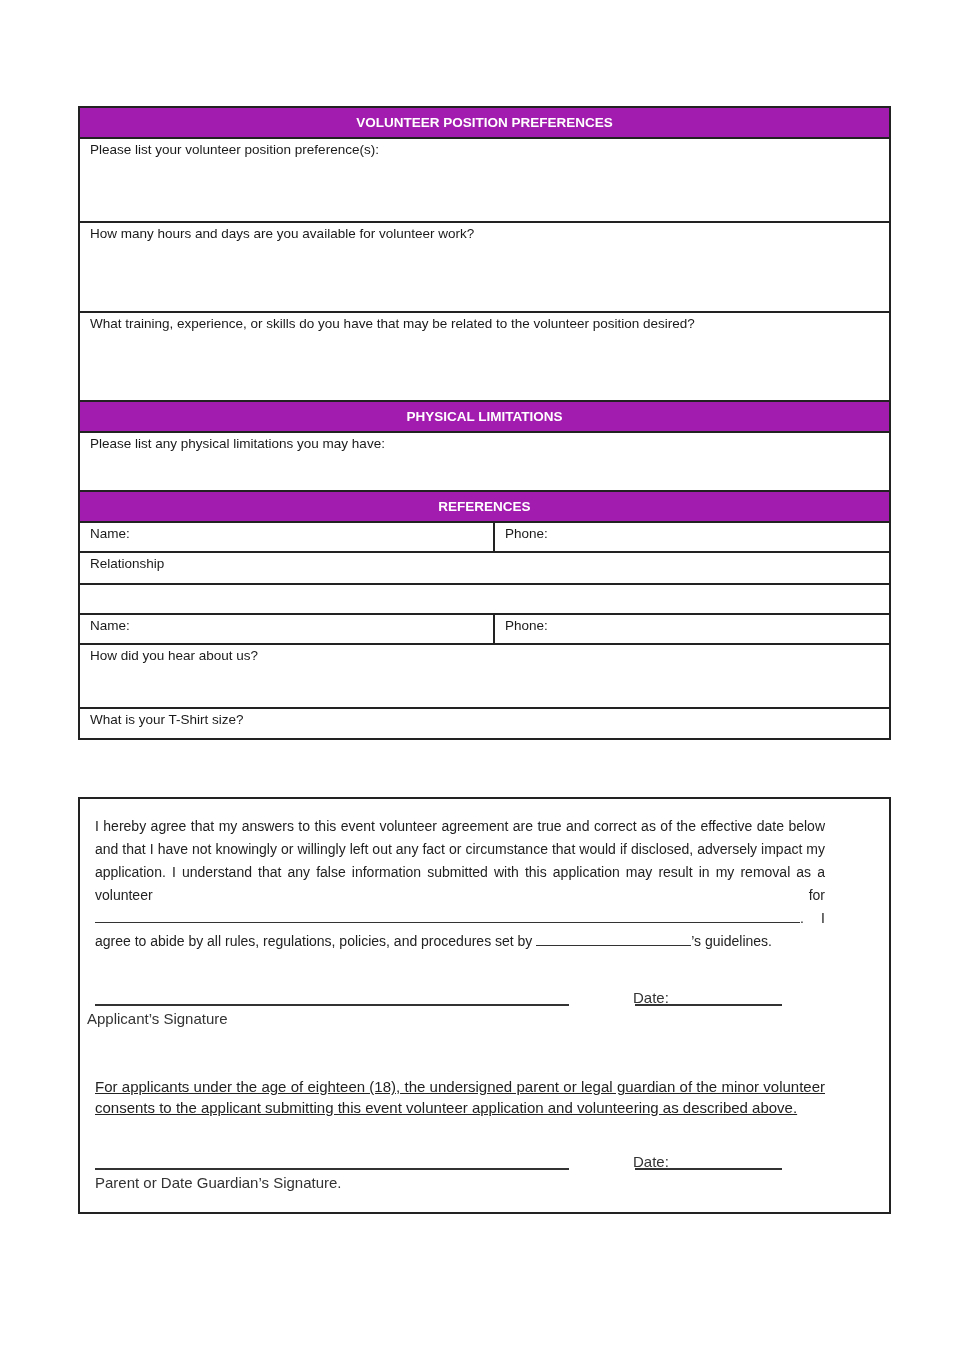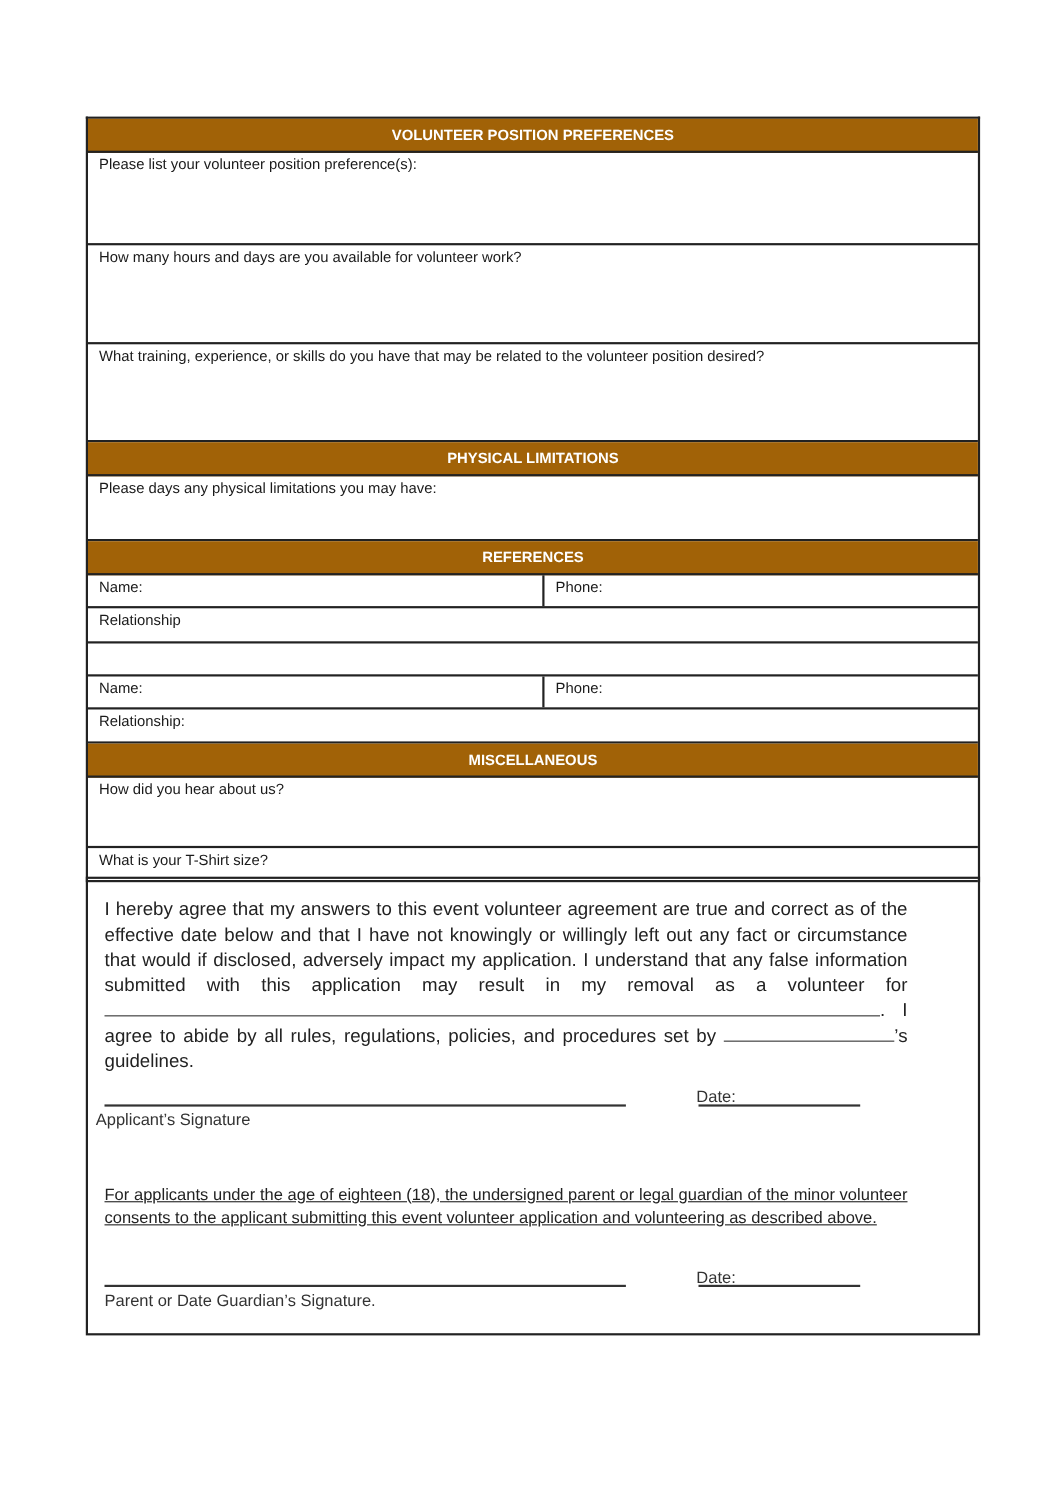--- a/index.html
+++ b/index.html
@@ -1,25 +1,25 @@
 <!DOCTYPE html>
 <html><head>
 <meta charset="utf-8">
 <style>
   html, body { margin: 0; padding: 0; background: #ffffff; }
   body { width: 960px; height: 1356px; position: relative; font-family: "Liberation Sans", sans-serif; color: #1a1a1a; }
   .form { position: absolute; left: 78px; top: 106px; width: 809px; border: 2px solid #222; border-bottom: none; box-sizing: content-box; }
-  .hdr { background: #a16207; color: #ffffff; font-weight: bold; font-size: 13.5px; text-align: center; border-bottom: 2px solid #222; box-sizing: border-box; display: flex; align-items: center; justify-content: center; }
+  .hdr { background: #a21caf; color: #ffffff; font-weight: bold; font-size: 13.5px; text-align: center; border-bottom: 2px solid #222; box-sizing: border-box; display: flex; align-items: center; justify-content: center; }
   .row { border-bottom: 2px solid #222; box-sizing: border-box; font-size: 13.5px; padding: 3px 10px 0 10px; }
   .split { display: flex; border-bottom: 2px solid #222; box-sizing: border-box; font-size: 13.5px; }
   .split .cell { padding: 3px 8px 0 10px; box-sizing: border-box; }
   .split .cell.left { width: 415px; border-right: 2px solid #222; }
   .split .cell.right { flex: 1; }
   .agreement { position: absolute; left: 78px; top: 797px; width: 809px; height: 413px; border: 2px solid #222; box-sizing: content-box; }
-  .agree-text { position: absolute; left: 15px; top: 16px; width: 730px; font-size: 17px; line-height: 23px; text-align: justify; color: #222; }
+  .agree-text { position: absolute; left: 15px; top: 16px; width: 730px; font-size: 14px; line-height: 23px; text-align: justify; color: #222; }
   .blank-long { display: inline-block; width: 705px; border-bottom: 1.6px solid #333; height: 14px; vertical-align: baseline; }
   .blank-short { display: inline-block; width: 155px; border-bottom: 1.6px solid #333; height: 14px; vertical-align: baseline; }
   .sig-line { position: absolute; height: 0; border-top: 2px solid #333; }
   .sig-label { position: absolute; font-size: 15px; color: #333; }
   .date-label { position: absolute; font-size: 15px; color: #333; margin-left: 40px; }
   .minor-text { position: absolute; left: 15px; top: 277px; width: 730px; font-size: 15px; line-height: 21px; text-align: justify; color: #222; text-decoration: underline; }
 </style>
 </head>
 <body>
 
@@ -30,41 +30,37 @@
   </div>
   <div class="row" style="height:90px;">
     <span>How many hours and days are you available for volunteer work?</span>
   </div>
   <div class="row" style="height:89px;">
     <span>What training, experience, or skills do you have that may be related to the volunteer position desired?</span>
   </div>
 
   <div class="hdr" style="height:31px;">PHYSICAL LIMITATIONS</div>
   <div class="row" style="height:59px;">
-    <span>Please days any physical limitations you may have:</span>
+    <span>Please list any physical limitations you may have:</span>
   </div>
 
   <div class="hdr" style="height:31px;">REFERENCES</div>
   <div class="split" style="height:30px;">
     <div class="cell left"><span>Name:</span></div>
     <div class="cell right"><span>Phone:</span></div>
   </div>
   <div class="row" style="height:32px;">
     <span>Relationship</span>
   </div>
   <div class="row" style="height:30px;"></div>
   <div class="split" style="height:30px;">
     <div class="cell left"><span>Name:</span></div>
     <div class="cell right"><span>Phone:</span></div>
   </div>
-  <div class="row" style="height:31px;">
-    <span>Relationship:</span>
-  </div>
 
-  <div class="hdr" style="height:31px;">MISCELLANEOUS</div>
   <div class="row" style="height:64px;">
     <span>How did you hear about us?</span>
   </div>
   <div class="row" style="height:31px;">
     <span>What is your T-Shirt size?</span>
   </div>
 </div>
 
 <div class="agreement">
   <div class="agree-text">

